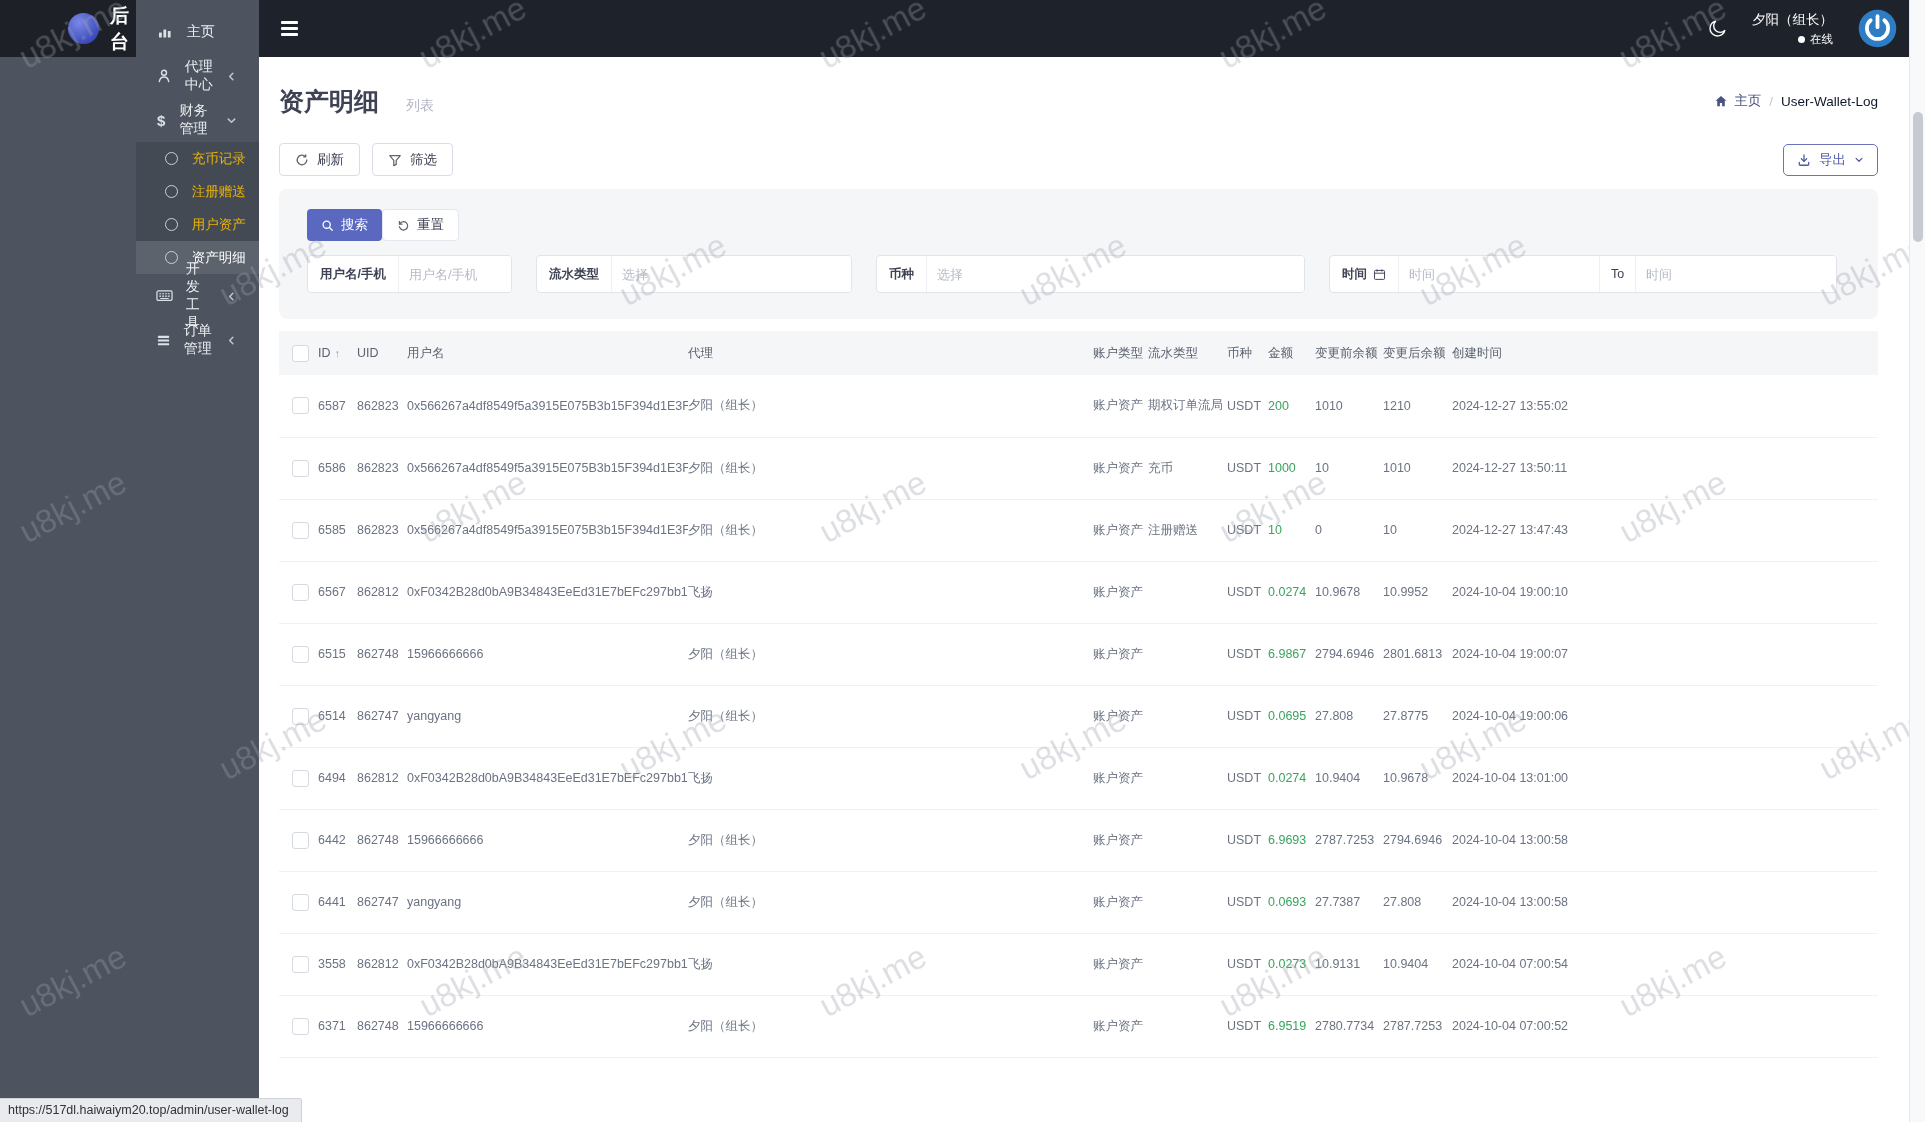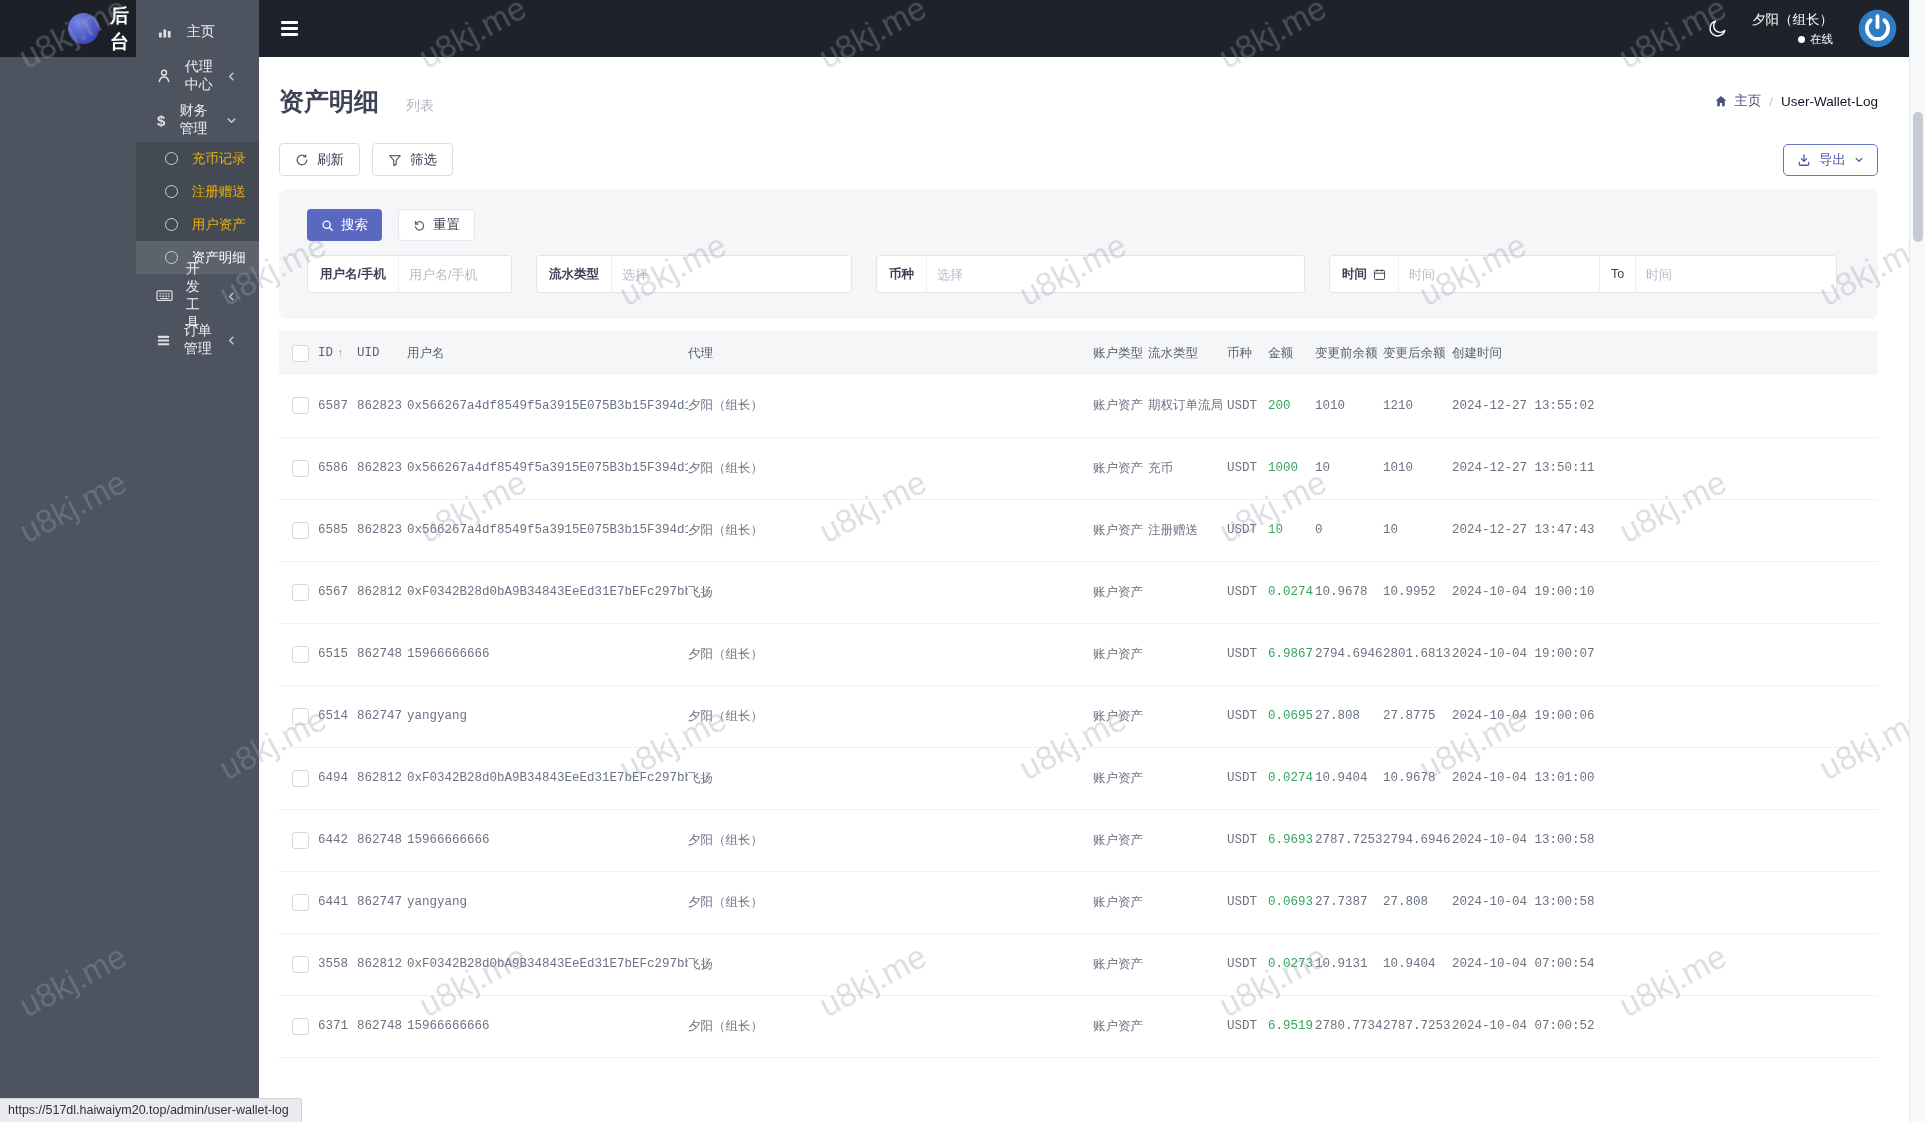--- a/index.html
+++ b/index.html
@@ -48,39 +48,39 @@
   .bc-sep { color:#c3c7d2; }
   .bc-cur { color:#0f172a; }
 
   .toolbar { display:flex; align-items:center; margin-top:24px; }
   .btn-light { height:33px; padding:0 15px; background:#fff; border:1px solid #d9dceb; border-radius:4px;
     display:inline-flex; align-items:center; gap:8px; font-size:13.5px; color:#3f4254; margin-right:12px; cursor:pointer; }
   .btn-export { margin-left:auto; height:32px; padding:0 13px; background:#fff; border:1px solid #6a72b8;
     border-radius:5px; display:inline-flex; align-items:center; gap:8px; font-size:13.5px; color:#5059ab; cursor:pointer; }
 
   .filter-panel { margin-top:13px; background:#f5f6f8; border-radius:8px; padding:20px 28px 26px; }
-  .fp-row1 { display:flex; gap:16px; }
+  .fp-row1 { display:flex; gap:0; }
   .btn-search { height:32px; padding:0 14px; background:#5a68c0; border:none; border-radius:4px; color:#fff;
     display:inline-flex; align-items:center; gap:7px; font-size:13.5px; cursor:pointer; }
   .btn-reset { height:32px; padding:0 14px; background:#fff; border:1px solid #e4e6ef; border-radius:4px;
     color:#3f4254; display:inline-flex; align-items:center; gap:7px; font-size:13.5px; cursor:pointer; }
   .fp-row2 { display:flex; gap:24px; margin-top:14px; }
   .fgroup { display:flex; align-items:stretch; height:38px; background:#fff; border:1px solid #e2e4ec;
     border-radius:4px; overflow:hidden; }
   .fglabel { display:flex; align-items:center; padding:0 12px; font-size:12.5px; font-weight:700;
     color:#3f4254; gap:6px; white-space:nowrap; }
   .fginput { border:none; outline:none; padding:0 10px; font-size:13px; color:#3f4254; min-width:0; flex:1;
     border-left:1px solid #eef0f4; background:#fff; }
   .fginput::placeholder { color:#b5bac7; }
   .to-cell { display:flex; align-items:center; padding:0 11px; font-size:12.5px; color:#3f4254;
     border-left:1px solid #eef0f4; }
   .g1 { width:205px; } .g2 { width:316px; } .g3 { width:429px; } .g4 { width:508px; }
 
   table { width:100%; border-collapse:collapse; table-layout:fixed; margin-top:12px;
-    font-size:12.5px; color:#6b7383;font-family:Liberation Mono, monospace; }
+    font-size:12.5px; color:#6b7383; }
   thead th { height:44px; background:#f5f6f8; font-weight:400; color:#5a6270; text-align:left; padding:0; }
   tbody td { height:62px; border-bottom:1px solid #f0f1f4; padding:0; white-space:nowrap; overflow:hidden; }
   .sort { color:#9aa0ac; font-size:11px; margin-left:4px; cursor:pointer; }
   .checkbox { display:inline-block; width:17px; height:17px; border:1.5px solid #d5d9e0; border-radius:3px;
     background:#fff; margin-left:13px; vertical-align:middle; cursor:pointer; }
   .td-amount { color:#3aa35f; }
 
   
   .scrollbar { position:fixed; right:0; top:0; width:16px; height:1122px; background:#f8f9fa;
     border-left:1px solid #e6e8ea; z-index:60; }

